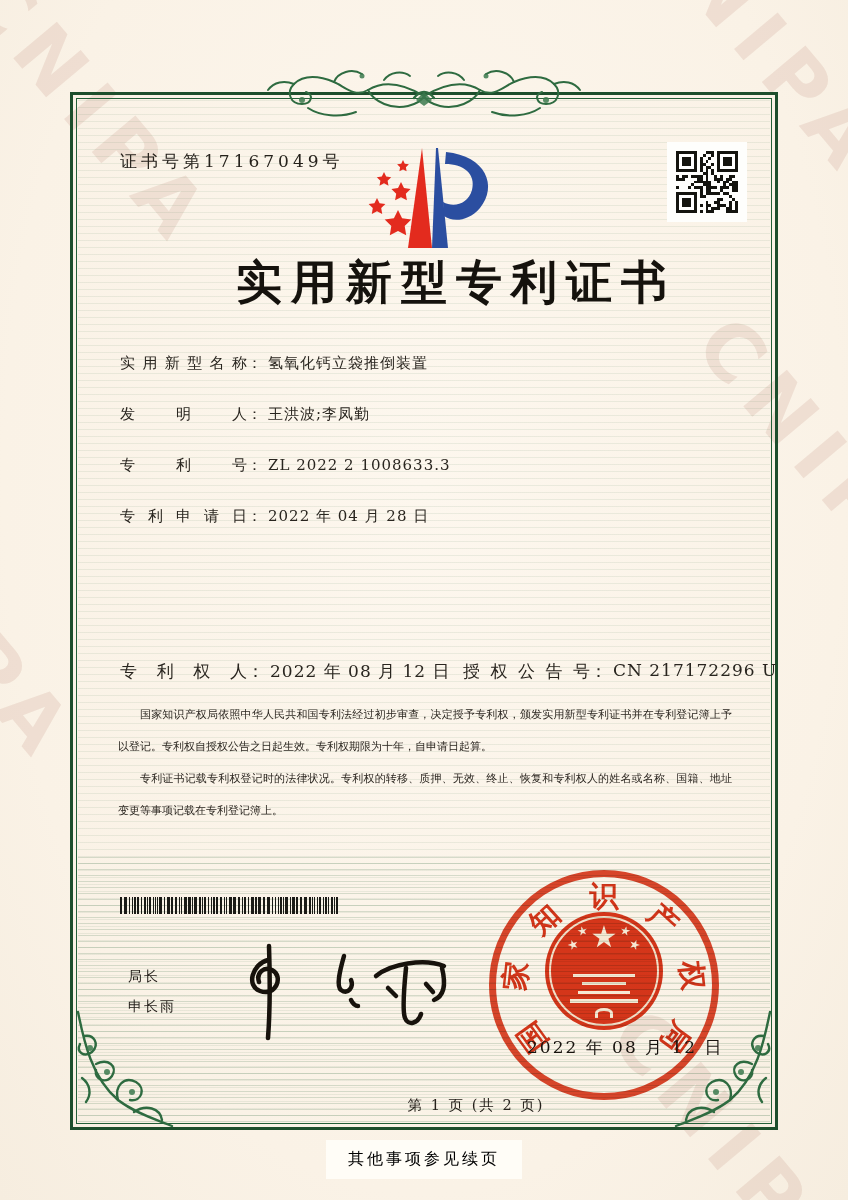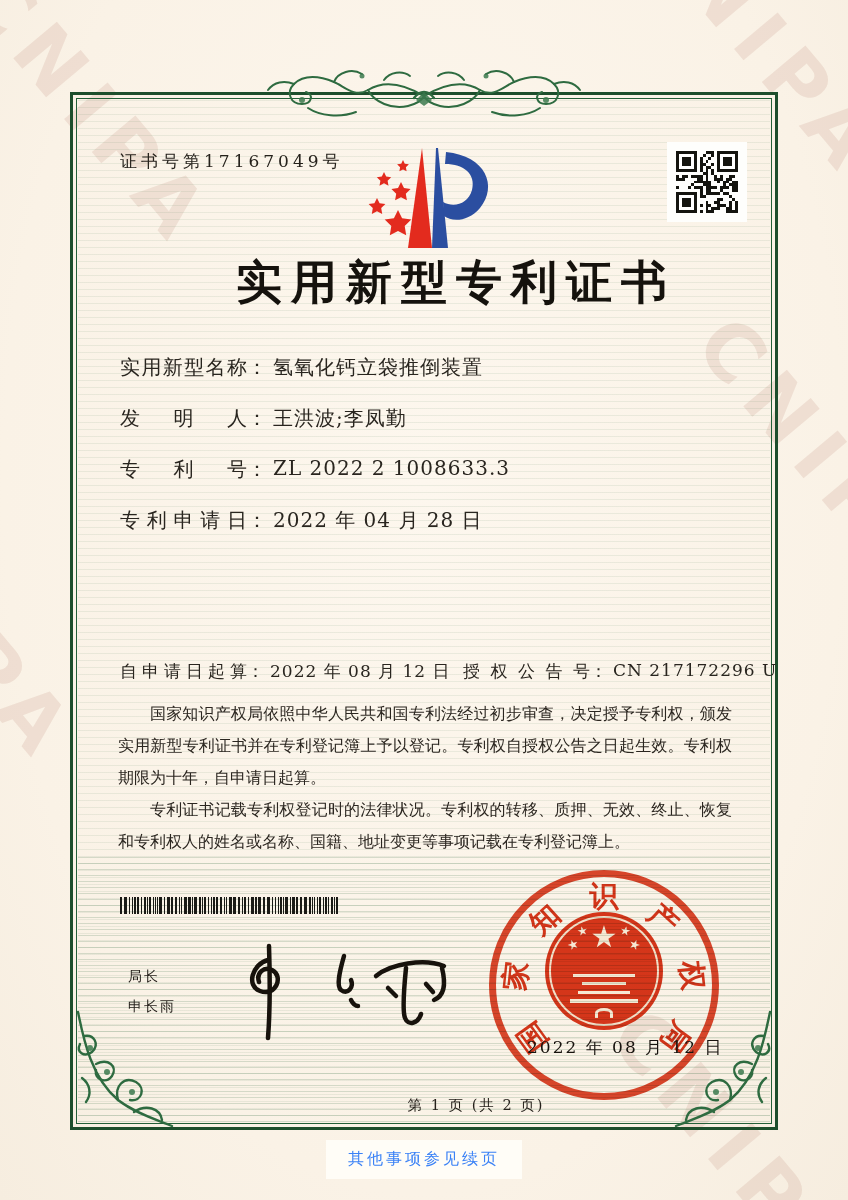--- a/index.html
+++ b/index.html
@@ -54,34 +54,34 @@
     width:80px; height:80px; background:#fefefc;
     display:flex; align-items:center; justify-content:center;
   }
   .doc-title {
     position:absolute; z-index:4; left:70px; top:252px; width:772px;
     text-align:center; font-size:46px; font-weight:bold;
     letter-spacing:9px; color:#15120d;
   }
   
   .fields { position:absolute; z-index:4; left:120px; top:354px; width:560px; }
-  .frow { height:51px; font-size:20px; color:#29251f; white-space:nowrap; }
+  .frow { height:51px; font-size:15px; color:#29251f; white-space:nowrap; }
   .flabel {
     display:inline-block; width:127px; vertical-align:top;
     text-align:justify; text-align-last:justify;
   }
   .fcolon { display:inline-block; vertical-align:top; }
   .fvalue { display:inline-block; vertical-align:top; letter-spacing:1px; padding-left:6px; }
   .grant-row { position:absolute; z-index:4; left:120px; top:660px; width:600px;
     font-size:17px; color:#29251f; white-space:nowrap; }
   .grant-right { position:absolute; left:343px; top:0; }
   
   .body-text {
     position:absolute; z-index:4; left:118px; top:698px; width:614px;
-    font-size:16px; line-height:32px; color:#2b2620; text-align:justify;
+    font-size:11px; line-height:32px; color:#2b2620; text-align:justify;font-family:Liberation Serif, serif;
   }
   .body-text p { text-indent:2em; }
   
   .barcode { position:absolute; z-index:4; left:120px; top:897px; }
   
   .officer {
     position:absolute; z-index:4; left:128px; top:968px;
     font-family:"DejaVu Sans","Liberation Sans",sans-serif;
     font-size:14px; color:#211d18; letter-spacing:2px;
   }
@@ -116,21 +116,21 @@
     font-size:17px; letter-spacing:2px; color:#17130e; white-space:nowrap;
   }
   
   .page-indicator {
     position:absolute; z-index:4; left:70px; top:1096px; width:812px;
     text-align:center; font-size:14.5px; letter-spacing:2px; color:#25211b;
   }
   .footer-note {
     position:absolute; z-index:4; left:50%; top:1140px; transform:translateX(-50%);
     background:#fffdf7; padding:9px 22px;
-    font-size:16px; letter-spacing:3px; color:#3b82f6; white-space:nowrap;
+    font-size:16px; letter-spacing:3px; color:#000000; white-space:nowrap;
   }
   svg { display:block; }
 </style>
 </head>
 <body>
 
 <div class="page">
 
   <div class="wm" style="left:18px; top:-48px;">CNIPA</div>
   <div class="wm" style="left:688px; top:-118px;">CNIPA</div>
@@ -367,21 +367,21 @@
     <div class="frow">
       <span class="flabel">专利号</span><span class="fcolon">：</span><span class="fvalue">ZL 2022 2 1008633.3</span>
     </div>
     <div class="frow">
       <span class="flabel">专利申请日</span><span class="fcolon">：</span><span class="fvalue">2022 年 04 月 28 日</span>
     </div>
   </div>
 
   <div class="grant-row">
     <span>
-      <span class="flabel">自申请日起算</span><span class="fcolon">：</span><span class="fvalue">2022 年 08 月 12 日</span>
+      <span class="flabel">专利权人</span><span class="fcolon">：</span><span class="fvalue">2022 年 08 月 12 日</span>
     </span>
     <span class="grant-right">
       <span class="flabel">授权公告号</span><span class="fcolon">：</span><span class="fvalue">CN 217172296 U</span>
     </span>
   </div>
 
   <div class="body-text">
     <p>国家知识产权局依照中华人民共和国专利法经过初步审查，决定授予专利权，颁发实用新型专利证书并在专利登记簿上予以登记。专利权自授权公告之日起生效。专利权期限为十年，自申请日起算。</p>
     <p>专利证书记载专利权登记时的法律状况。专利权的转移、质押、无效、终止、恢复和专利权人的姓名或名称、国籍、地址变更等事项记载在专利登记簿上。</p>
   </div>

